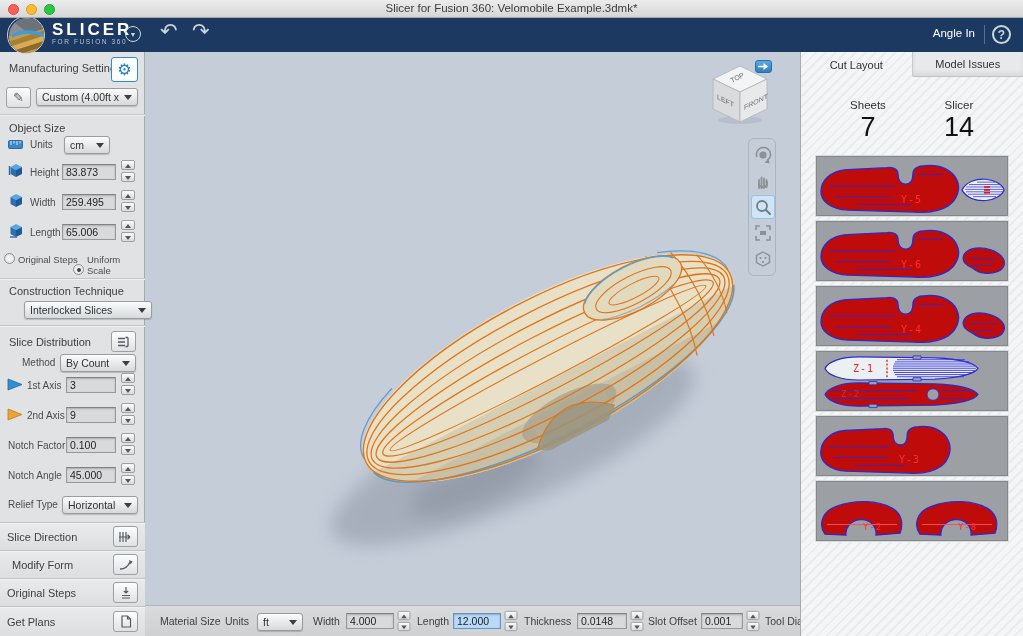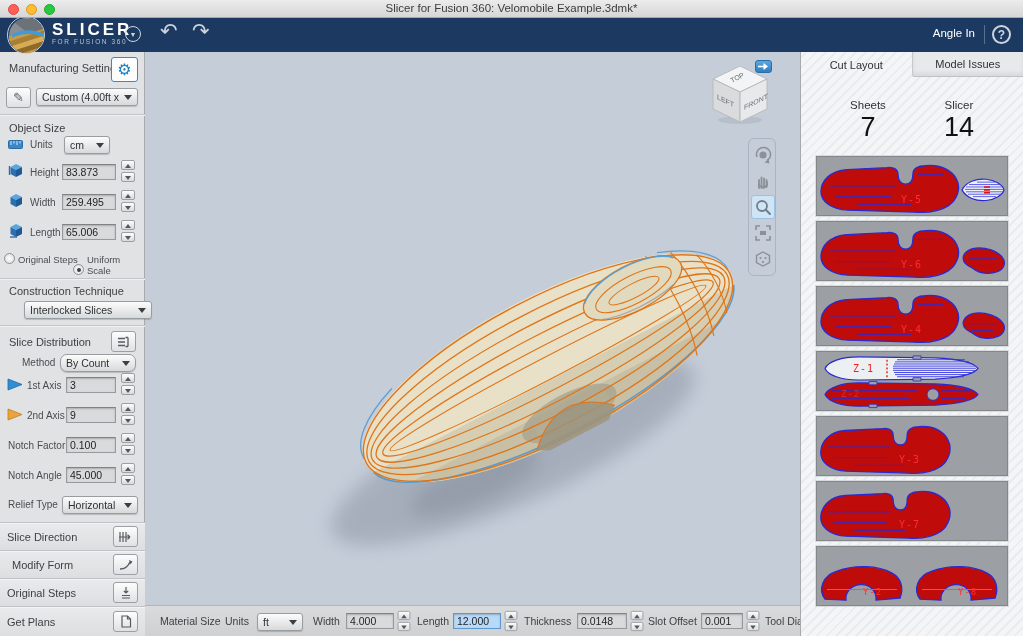--- a/index.html
+++ b/index.html
@@ -214,21 +214,21 @@
   <div class="sep" style="top:273px;"></div>
 
   <div class="abs lbl" style="left:9px;top:284px;">Slice Distribution</div>
   <div class="abs ibtn" style="right:8px;top:279px;">
     <svg width="13" height="12" viewBox="0 0 13 12">
       <path d="M1,2.5 H8 M1,6 H8 M1,9.5 H8 M11,1.5 V10.5 M8.5,1.5 H11 M8.5,10.5 H11" stroke="#565b60" stroke-width="1.3" fill="none"></path>
     </svg>
   </div>
 
   <div class="abs slbl" style="left:22px;top:305px;">Method</div>
-  <div class="abs select" style="left:60px;top:302px;width:76px;border-radius:7px;">
+  <div class="abs select" style="left:60px;top:302px;width:76px;">
     <span>By Count</span>
     <span class="car"></span>
   </div>
 
   <svg class="abs tri-ic" style="left:7px;top:326px;" width="16" height="13" viewBox="0 0 16 13">
     <polygon points="1,1 15,6.5 1,12" fill="#2f8fd6" stroke="#1f6aa5" stroke-width="0.8"></polygon>
   </svg>
   <div class="abs slbl" style="left:27px;top:328px;">1st Axis</div>
   <input class="abs tinput" style="left: 66px; top: 325px; width: 50px;" value="3">
   <div class="abs spinner" style="left:121px;top:321px;">
@@ -524,29 +524,20 @@
         <svg viewBox="0 0 190 60" preserveAspectRatio="none">
           <g transform="scale(0.94,1) translate(0,1)">
             <path d="M30,13 L70,11 C77,10 81,13 81,18 C81,24 84,28 89,28 C94,28 96,23 96,17 C96,12 101,9 108,9 C123,7 136,14 140,24 C144,33 140,44 132,50 C123,56 109,58 97,57 L31,55 C14,54 4,46 4,36 C4,25 13,14 30,13 Z" fill="#c00b0b" stroke="#2a2ad0" stroke-width="1.4"></path>
             <path d="M12,30H78 M18,41H74 M40,49H94" fill="none" stroke="#2a2ad0" stroke-width="0.9"></path>
           </g>
           <text x="82" y="48" fill="#ff2d2d" font-size="10" letter-spacing="1" font-family="&quot;DejaVu Sans Mono&quot;, monospace">Y-3</text>
         </svg>
       </div>
       <div class="sheet">
         <svg viewBox="0 0 190 60" preserveAspectRatio="none">
-          <g transform="scale(0.94,1) translate(0,1)">
-            <path d="M30,13 L70,11 C77,10 81,13 81,18 C81,24 84,28 89,28 C94,28 96,23 96,17 C96,12 101,9 108,9 C123,7 136,14 140,24 C144,33 140,44 132,50 C123,56 109,58 97,57 L31,55 C14,54 4,46 4,36 C4,25 13,14 30,13 Z" fill="#c00b0b" stroke="#2a2ad0" stroke-width="1.4"></path>
-            <path d="M12,30H78 M18,41H74 M40,49H94" fill="none" stroke="#2a2ad0" stroke-width="0.9"></path>
-          </g>
-          <text x="82" y="48" fill="#ff2d2d" font-size="10" letter-spacing="1" font-family="&quot;DejaVu Sans Mono&quot;, monospace">Y-7</text>
-        </svg>
-      </div>
-      <div class="sheet">
-        <svg viewBox="0 0 190 60" preserveAspectRatio="none">
           <g>
             <path d="M8,54 C1,44 5,30 20,25 C38,18 61,19 75,27 C84,32 87,42 83,53 L59,55 C60,45 52,38 43,39 C34,40 28,47 29,55 Z" fill="#c00b0b" stroke="#2a2ad0" stroke-width="1.3"></path>
             <path d="M10,44H80" fill="none" stroke="#ee5555" stroke-width="1"></path>
           </g>
           <text x="46" y="50" fill="#ff2d2d" font-size="9" letter-spacing="1" font-family="&quot;DejaVu Sans Mono&quot;, monospace">Y-2</text>
           <g transform="translate(95,0)">
             <path d="M8,54 C1,44 5,30 20,25 C38,18 61,19 75,27 C84,32 87,42 83,53 L59,55 C60,45 52,38 43,39 C34,40 28,47 29,55 Z" fill="#c00b0b" stroke="#2a2ad0" stroke-width="1.3"></path>
             <path d="M10,44H80" fill="none" stroke="#ee5555" stroke-width="1"></path>
           </g>
           <text x="141" y="50" fill="#ff2d2d" font-size="9" letter-spacing="1" font-family="&quot;DejaVu Sans Mono&quot;, monospace">Y-8</text>

